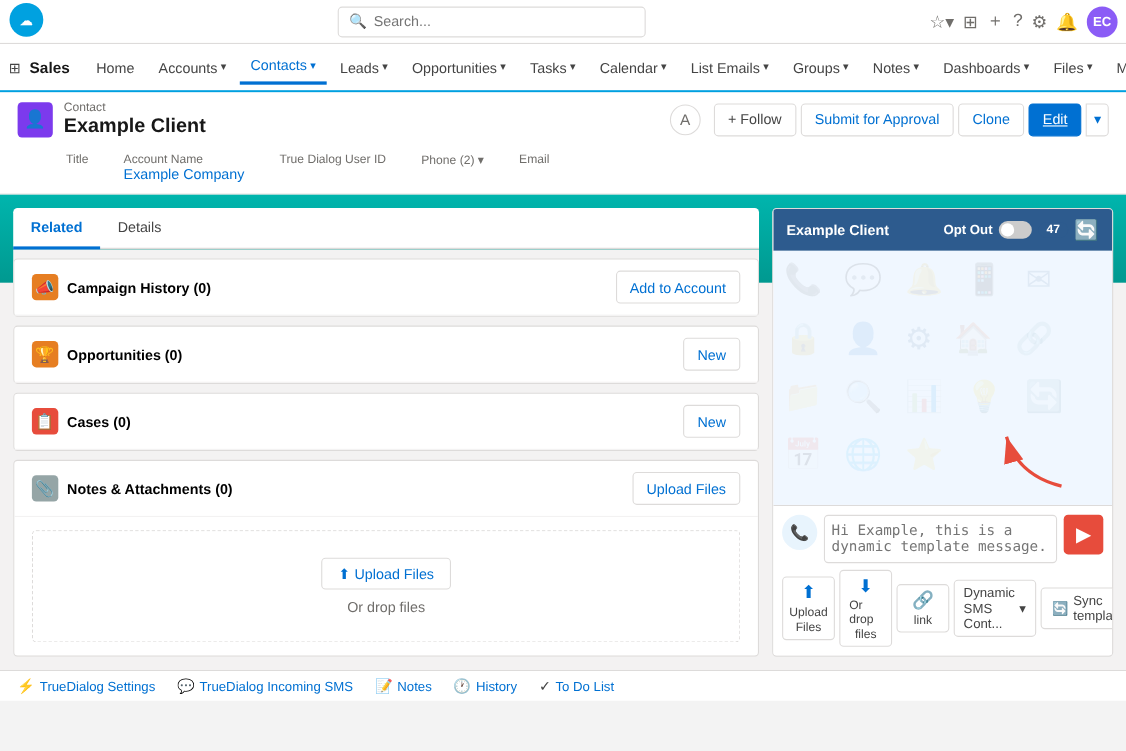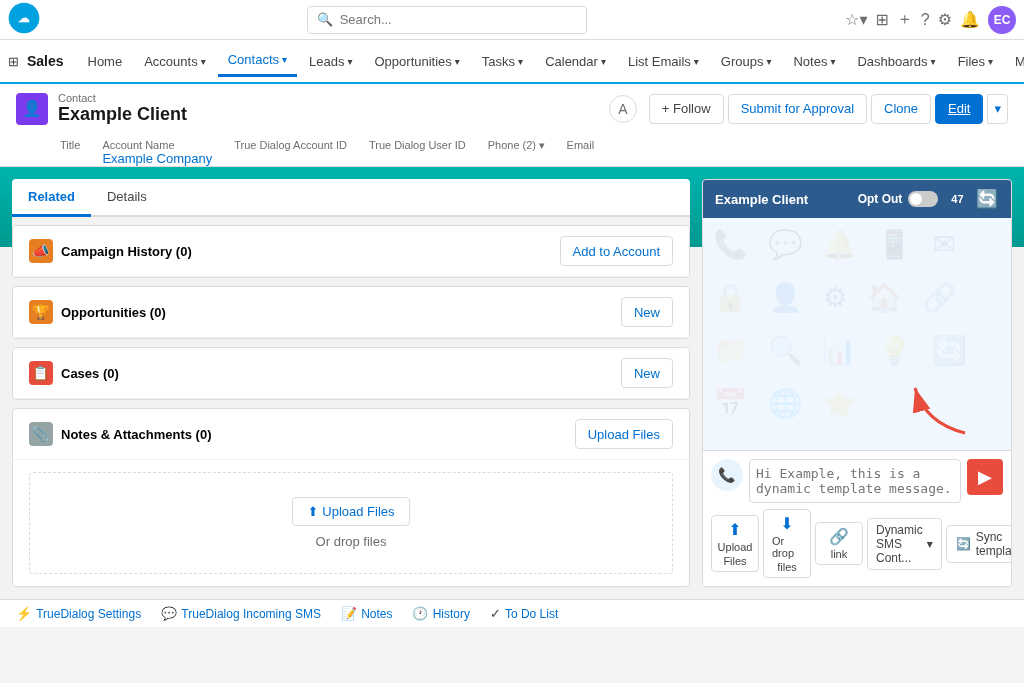--- a/index.html
+++ b/index.html
@@ -88,21 +88,21 @@
     .btn-primary {
       background: #0070d2; color: #fff; border: 1px solid #0070d2; text-decoration: underline;
     }
     .btn-follow {
       background: #fff; color: #444; border: 1px solid #dddbda;
     }
     .btn-dropdown {
       border-left: 1px solid #dddbda; padding: 4px 6px; border-radius: 0 4px 4px 0;
     }
     .record-fields-row {
-      display: flex; gap: 22px; padding: 6px 0 0 44px;
+      display: flex; gap: 32px; padding: 6px 0 10px 44px;
       font-size: 12px; color: #706e6b;
     }
     .field-group { display: flex; flex-direction: column; }
     .field-label { font-size: 11px; color: #706e6b; }
     .field-value { font-size: 13px; color: #0070d2; cursor: pointer; }
     .field-value-plain { font-size: 13px; color: #181818; }
     .person-icon {
       width: 28px; height: 28px; border-radius: 50%; border: 1px solid #dddbda; display: flex; align-items: center; justify-content: center; color: #706e6b; font-size: 14px; margin-right: 8px;
     }
 
@@ -332,24 +332,20 @@
     </div>
   </div>
   <div class="record-fields-row">
     <div class="field-group">
       <span class="field-label">Title</span>
       <span class="field-value-plain"></span>
     </div>
     <div class="field-group">
       <span class="field-label">Account Name</span>
       <span class="field-value">Example Company</span>
-    </div>
-    <div class="field-group">
-      <span class="field-label">True Dialog Account ID</span>
-      <span class="field-value-plain"></span>
     </div>
     <div class="field-group">
       <span class="field-label">True Dialog User ID</span>
       <span class="field-value-plain"></span>
     </div>
     <div class="field-group">
       <span class="field-label">Phone (2) ▾</span>
       <span class="field-value-plain"></span>
     </div>
     <div class="field-group">

